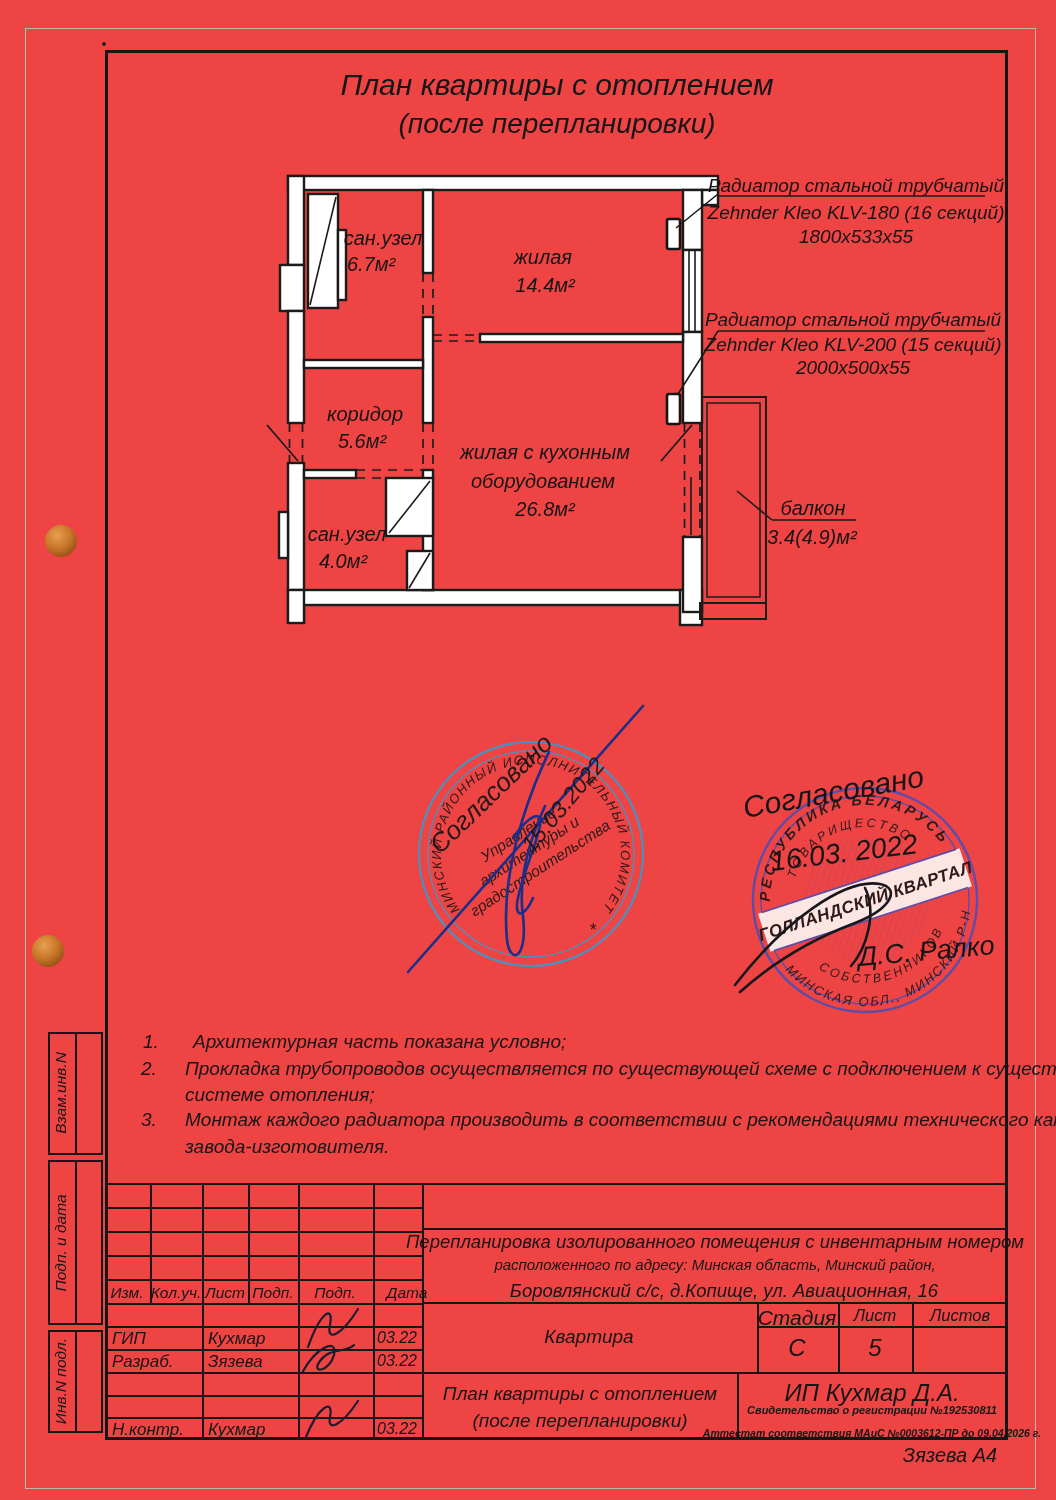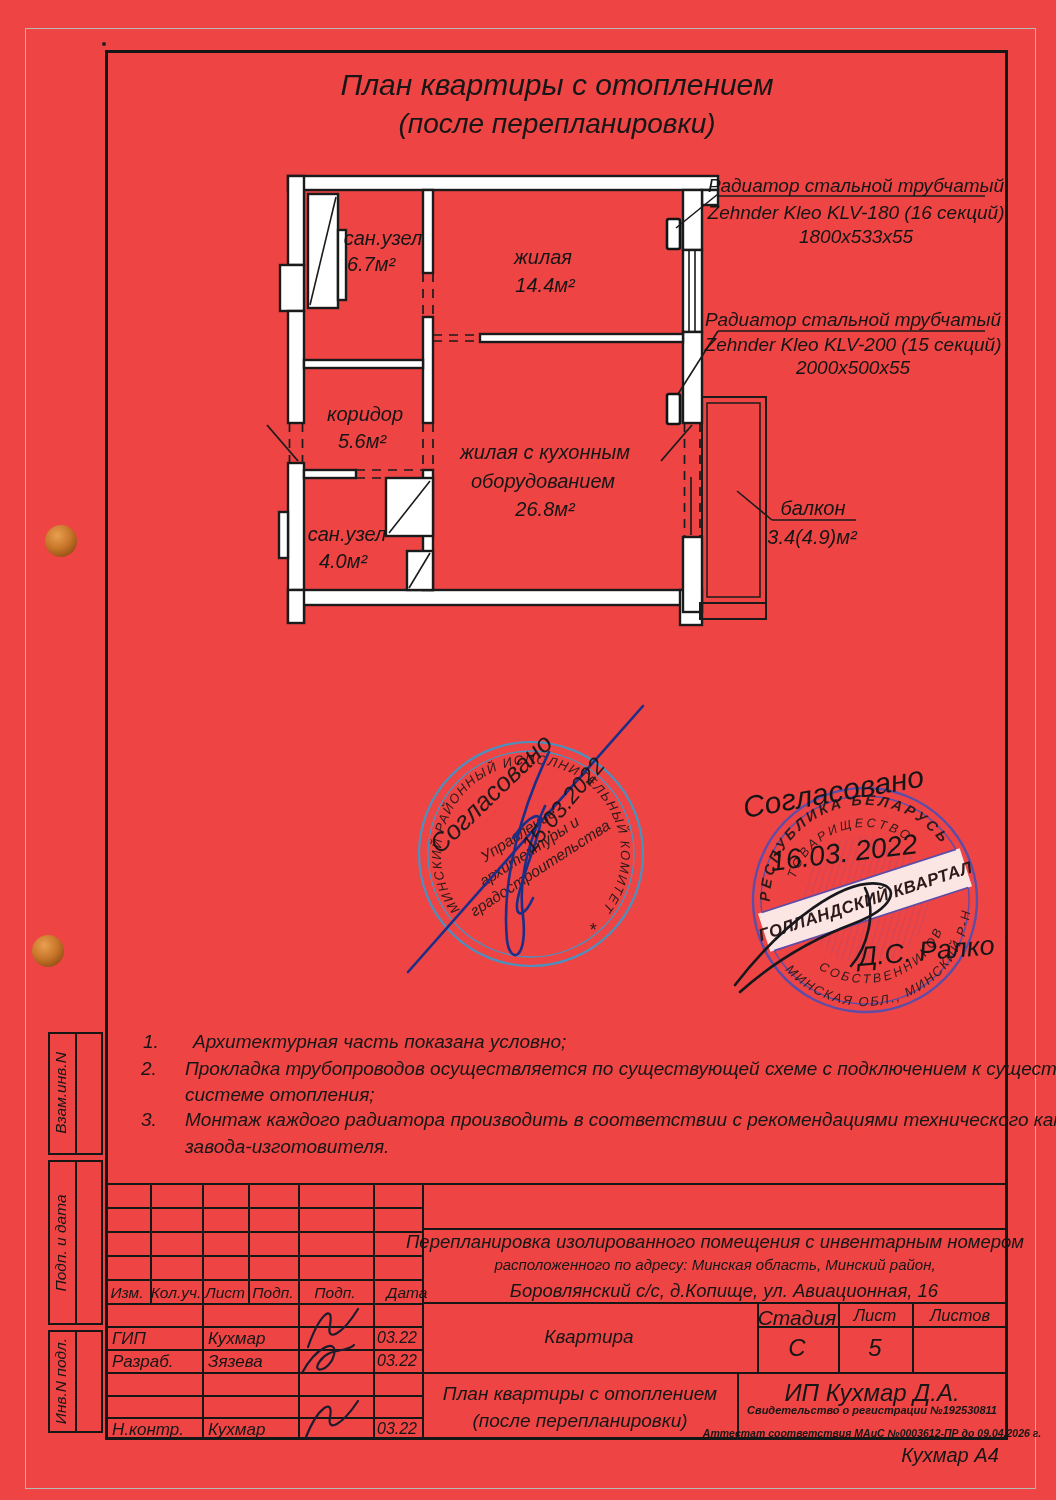--- a/index.html
+++ b/index.html
@@ -292,15 +292,15 @@
     <div class="abs cad ctr" style="left:875px;top:1334px;font-size:24px;">5</div>
     <div class="abs cad ctr" style="left:960px;top:1334px;font-size:24px;"></div>
 
     <div class="abs cad ctr" style="left:580px;top:1383px;font-size:19px;">План квартиры с отоплением</div>
     <div class="abs cad ctr" style="left:580px;top:1410px;font-size:19px;">(после перепланировки)</div>
     <div class="abs cad ctr" style="left:872px;top:1379px;font-size:24px;">ИП Кухмар Д.А.</div>
     <div class="abs cad ctr" style="left:872px;top:1404px;font-size:11px;font-weight:600;">Свидетельство о регистрации №192530811</div>
     <div class="abs cad ctr" style="left:872px;top:1419px;font-size:10.5px;font-weight:700;margin-top:8px;">Аттестат соответствия МАиС №0003612-ПР до 09.04.2026 г.</div>
   </div>
 
-  <div class="abs cad ctr" style="left:950px;top:1444px;font-size:20px;">Кухмар А4</div>
+  <div class="abs cad ctr" style="left:950px;top:1444px;font-size:20px;">Зязева А4</div>
 
 </div>
 
 </body></html>

